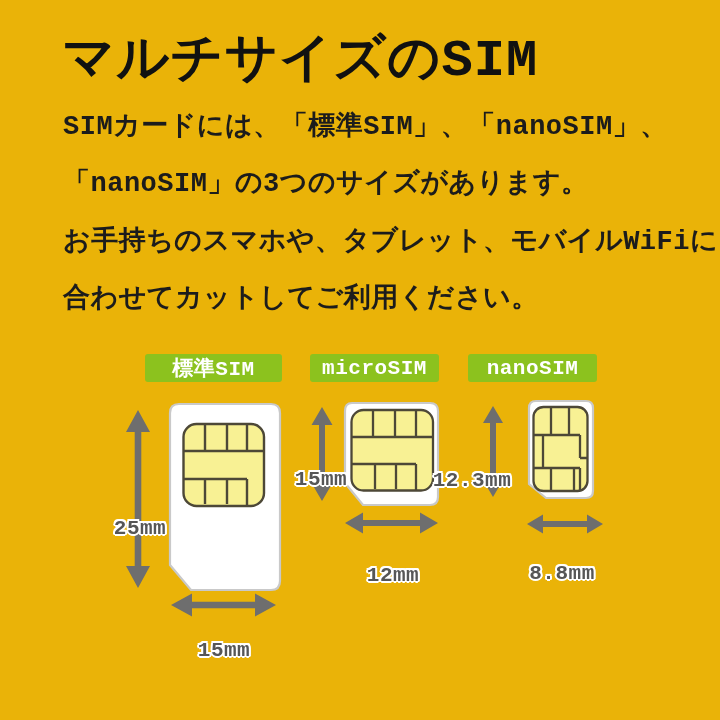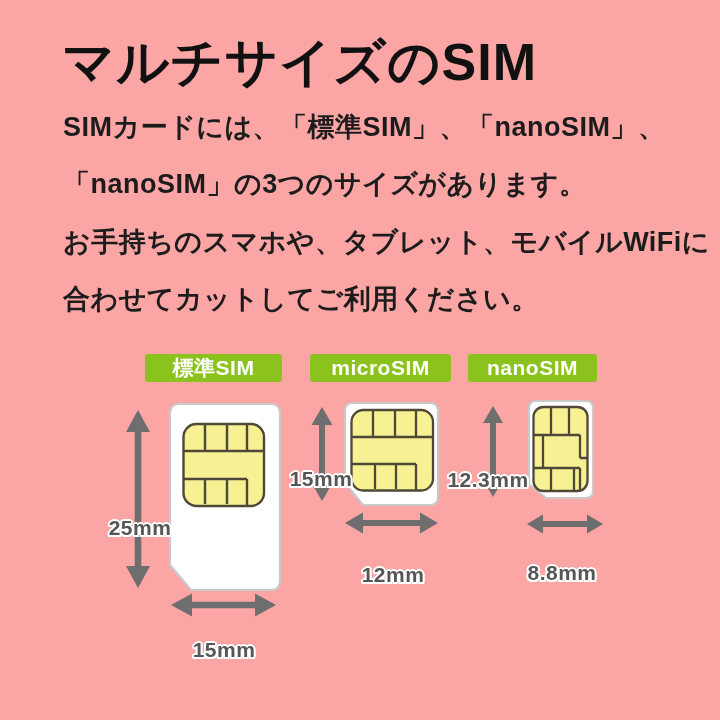--- a/index.html
+++ b/index.html
@@ -1,22 +1,22 @@
 <!DOCTYPE html>
 <html><head>
 <meta charset="utf-8">
 <style>
   html, body { margin: 0; padding: 0; background: #ffffff; }
   .page {
     position: relative;
     width: 720px;
     height: 720px;
-    background: #fca5a5;
+    background: #eab308;
     overflow: hidden;
-    font-family: Liberation Sans, sans-serif;
+    font-family: Liberation Mono, monospace;
   }
   .title {
     position: absolute;
     left: 62px;
     top: 36px;
     margin: 0;
     font-size: 52px;
     line-height: 1;
     font-weight: bold;
     color: #111111;
@@ -45,21 +45,21 @@
     border-radius: 3px;
     color: #ffffff;
     font-size: 21px;
     font-weight: bold;
     display: flex;
     align-items: center;
     justify-content: center;
     letter-spacing: 0.5px;
   }
   .b1 { left: 145px; width: 137px; }
-  .b2 { left: 310px; width: 141px; }
+  .b2 { left: 310px; width: 129px; }
   .b3 { left: 468px; width: 129px; }
   .figure-svg {
     position: absolute;
     left: 0;
     top: 0;
     width: 720px;
     height: 720px;
   }
   .dim-label {
     position: absolute;
@@ -72,21 +72,21 @@
     text-shadow:
       2px 0 0 #fff, -2px 0 0 #fff, 0 2px 0 #fff, 0 -2px 0 #fff,
       1.5px 1.5px 0 #fff, -1.5px -1.5px 0 #fff,
       1.5px -1.5px 0 #fff, -1.5px 1.5px 0 #fff;
     margin-top: 29px;
   }
   .std-h  { left: 140px; top: 499px; }
   .std-w  { left: 224px; top: 621px; }
   .mic-h  { left: 321px; top: 450px; }
   .mic-w  { left: 393px; top: 546px; }
-  .nano-h { left: 488px; top: 451px; }
+  .nano-h { left: 472px; top: 451px; }
   .nano-w { left: 562px; top: 544px; text-align: center; }
 </style>
 </head>
 <body>
 
 <div class="page">
 
   <h1 class="title">マルチサイズのSIM</h1>
 
   <div class="desc-line l1">SIMカードには、「標準SIM」、「nanoSIM」、</div>

